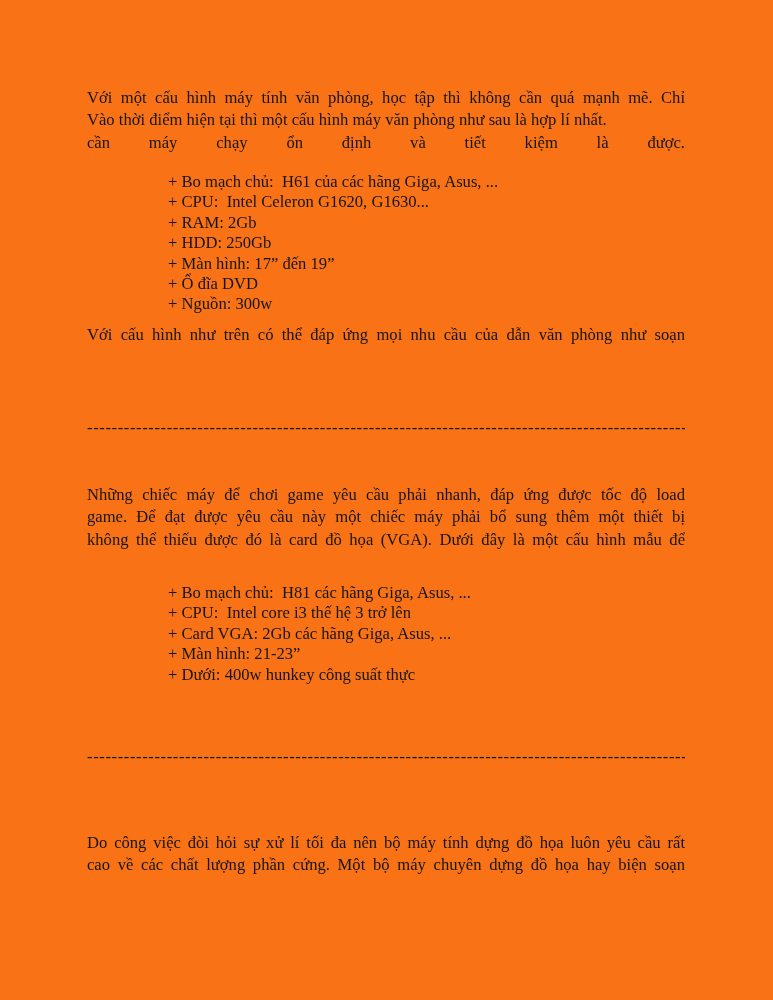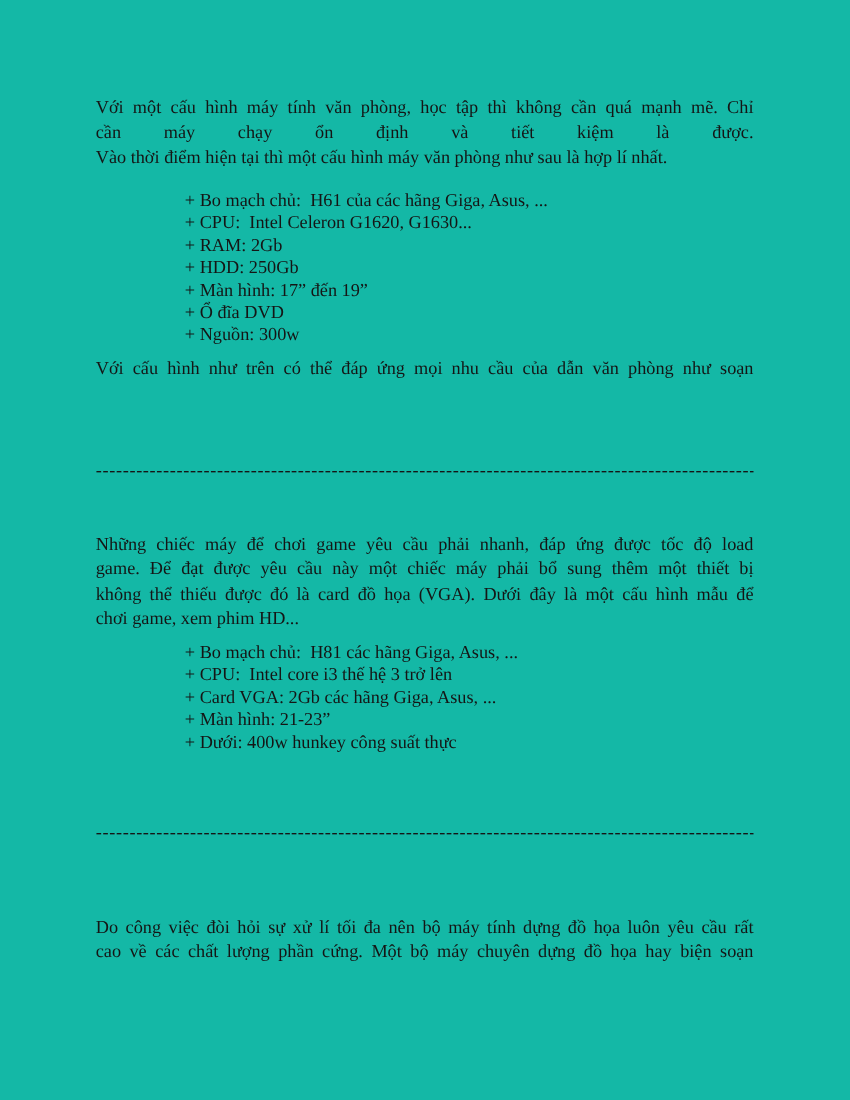--- a/index.html
+++ b/index.html
@@ -5,21 +5,21 @@
   html, body {
     margin: 0;
     padding: 0;
     background: #e8e8e8;
   }
   .page {
     position: relative;
     width: 773px;
     height: 1000px;
     margin: 0 auto;
-    background: #14b8a6;
+    background: #f97316;
     color: #151515;
     font-family: "Liberation Serif", "DejaVu Serif", serif;
     overflow: hidden;
   }
   .block {
     position: absolute;
     left: 87px;
     width: 598px;
   }
   .pline {
@@ -53,22 +53,22 @@
     overflow: hidden;
   }
 </style>
 </head>
 <body>
 
 <div class="page">
 
   <div class="block" style="top:87px">
     <div class="pline j">Với một cấu hình máy tính văn phòng, học tập thì không cần quá mạnh mẽ. Chỉ</div>
+    <div class="pline last">Vào thời điểm hiện tại thì một cấu hình máy văn phòng như sau là hợp lí nhất.</div>
     <div class="pline j">cần máy chạy ổn định và tiết kiệm là được.</div>
-    <div class="pline last">Vào thời điểm hiện tại thì một cấu hình máy văn phòng như sau là hợp lí nhất.</div>
   </div>
 
   <div class="block list-block" style="top:172px">
     <div class="list-item">+ Bo mạch chủ:  H61 của các hãng Giga, Asus, ...</div>
     <div class="list-item">+ CPU:  Intel Celeron G1620, G1630...</div>
     <div class="list-item">+ RAM: 2Gb</div>
     <div class="list-item">+ HDD: 250Gb</div>
     <div class="list-item">+ Màn hình: 17” đến 19”</div>
     <div class="list-item">+ Ổ đĩa DVD</div>
     <div class="list-item">+ Nguồn: 300w</div>
@@ -77,21 +77,20 @@
   <div class="block" style="top:324px">
     <div class="pline j">Với cấu hình như trên có thể đáp ứng mọi nhu cầu của dẫn văn phòng như soạn</div>
   </div>
 
   <div class="block divider" style="top:418px">--------------------------------------------------------------------------------------------------------------</div>
 
   <div class="block" style="top:484px">
     <div class="pline j">Những chiếc máy để chơi game yêu cầu phải nhanh, đáp ứng được tốc độ load</div>
     <div class="pline j">game. Để đạt được yêu cầu này một chiếc máy phải bổ sung thêm một thiết bị</div>
     <div class="pline j">không thể thiếu được đó là card đồ họa (VGA). Dưới đây là một cấu hình mẫu để</div>
-    <div class="pline last">chơi game, xem phim HD...</div>
   </div>
 
   <div class="block list-block" style="top:583px">
     <div class="list-item">+ Bo mạch chủ:  H81 các hãng Giga, Asus, ...</div>
     <div class="list-item">+ CPU:  Intel core i3 thế hệ 3 trở lên</div>
     <div class="list-item">+ Card VGA: 2Gb các hãng Giga, Asus, ...</div>
     <div class="list-item">+ Màn hình: 21-23”</div>
     <div class="list-item">+ Dưới: 400w hunkey công suất thực</div>
   </div>
 

